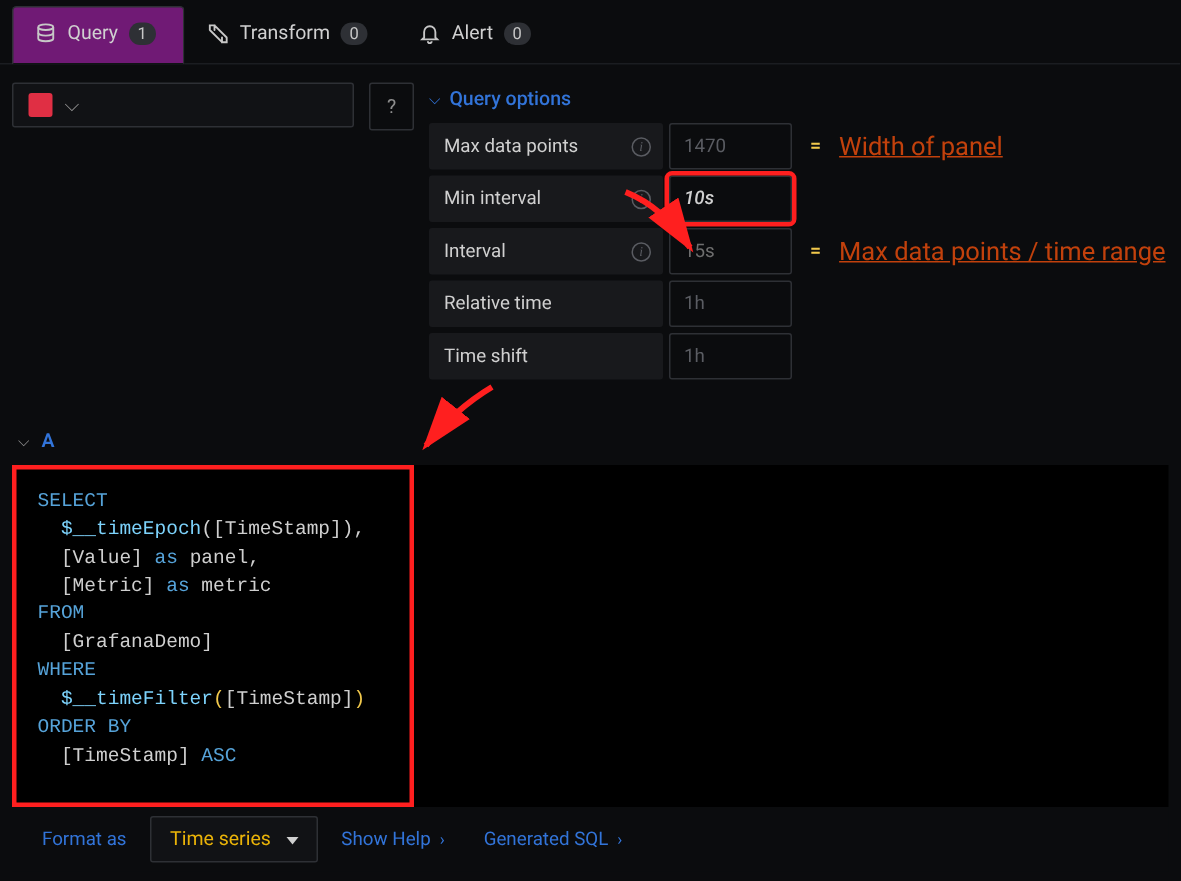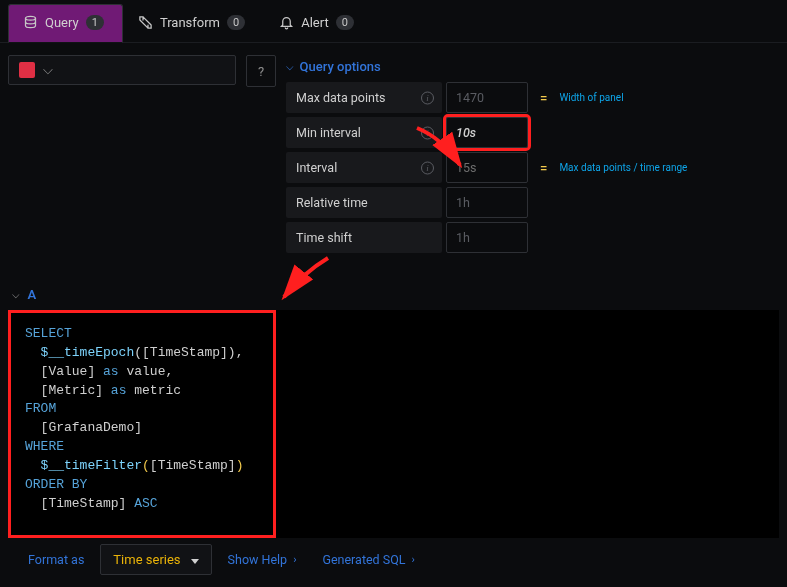--- a/index.html
+++ b/index.html
@@ -70,21 +70,21 @@
     }
     .qo-info { position:absolute; right:8px; top:50%; transform:translateY(-50%); }
     .qo-input {
       width: 82px; background:#0b0c0e; border:1px solid #2e3035;
       color:#c7c7c7; padding:7px 9px; border-radius:2px; font-size:12.5px;
       font-family:inherit;
     }
     .qo-input::placeholder { color:#5a5c62;}
     .qo-input.dim { color:#6e6e6e;}
     .eq { color:#f2c94c; font-weight:600; padding:0 8px; display:flex; align-items:center;}
-    .qo-text { display:flex; align-items:center; color:#0ea5e9; font-size:10px;}
+    .qo-text { display:flex; align-items:center; color:#c2410c; font-size:17px;text-decoration:underline;}
     .highlight-box { outline: 3px solid #ff1f1f; font-style: italic; }
 
     .arrow-annot { position:absolute; pointer-events:none;}
     .arrow-annot svg { overflow:visible;}
 
     .q-panel { padding: 0 8px;}
     .q-header { display:flex; align-items:center; gap:8px; padding: 30px 0 8px 4px;}
     .q-header .chev2 { color:#8e8e8e; font-size:10px;}
     .q-header .qlabel { color:#3274d9; font-weight:600;}
     .editor {
@@ -231,21 +231,21 @@
             <path d="M0,0 L9,3 L0,6 Z" fill="#ff1f1f"></path>
           </marker>
         </defs>
         <path d="M50,5 Q25,20 6,44" stroke="#ff1f1f" stroke-width="4" fill="none" marker-end="url(#ah2)"></path>
       </svg>
   </div>
 
   <div class="editor-wrap">
     <div class="editor"><span class="kw">SELECT</span>
 <span class="fn">  $__timeEpoch</span><span class="par">(</span><span class="br">[TimeStamp]</span><span class="par">)</span><span class="txt">,</span>
-<span class="txt">  [Value] </span><span class="kw">as</span><span class="txt"> value,</span>
+<span class="txt">  [Value] </span><span class="kw">as</span><span class="txt"> panel,</span>
 <span class="txt">  [Metric] </span><span class="kw">as</span><span class="txt"> metric</span>
 <span class="kw">FROM</span>
 <span class="txt">  [GrafanaDemo]</span>
 <span class="kw">WHERE</span>
 <span class="fn">  $__timeFilter</span><span class="par-y">(</span><span class="br">[TimeStamp]</span><span class="par-y">)</span>
 <span class="kw">ORDER BY</span>
 <span class="txt">  [TimeStamp] </span><span class="kw">ASC</span></div>
     <div class="editor-right-fill"></div>
   </div>
 

